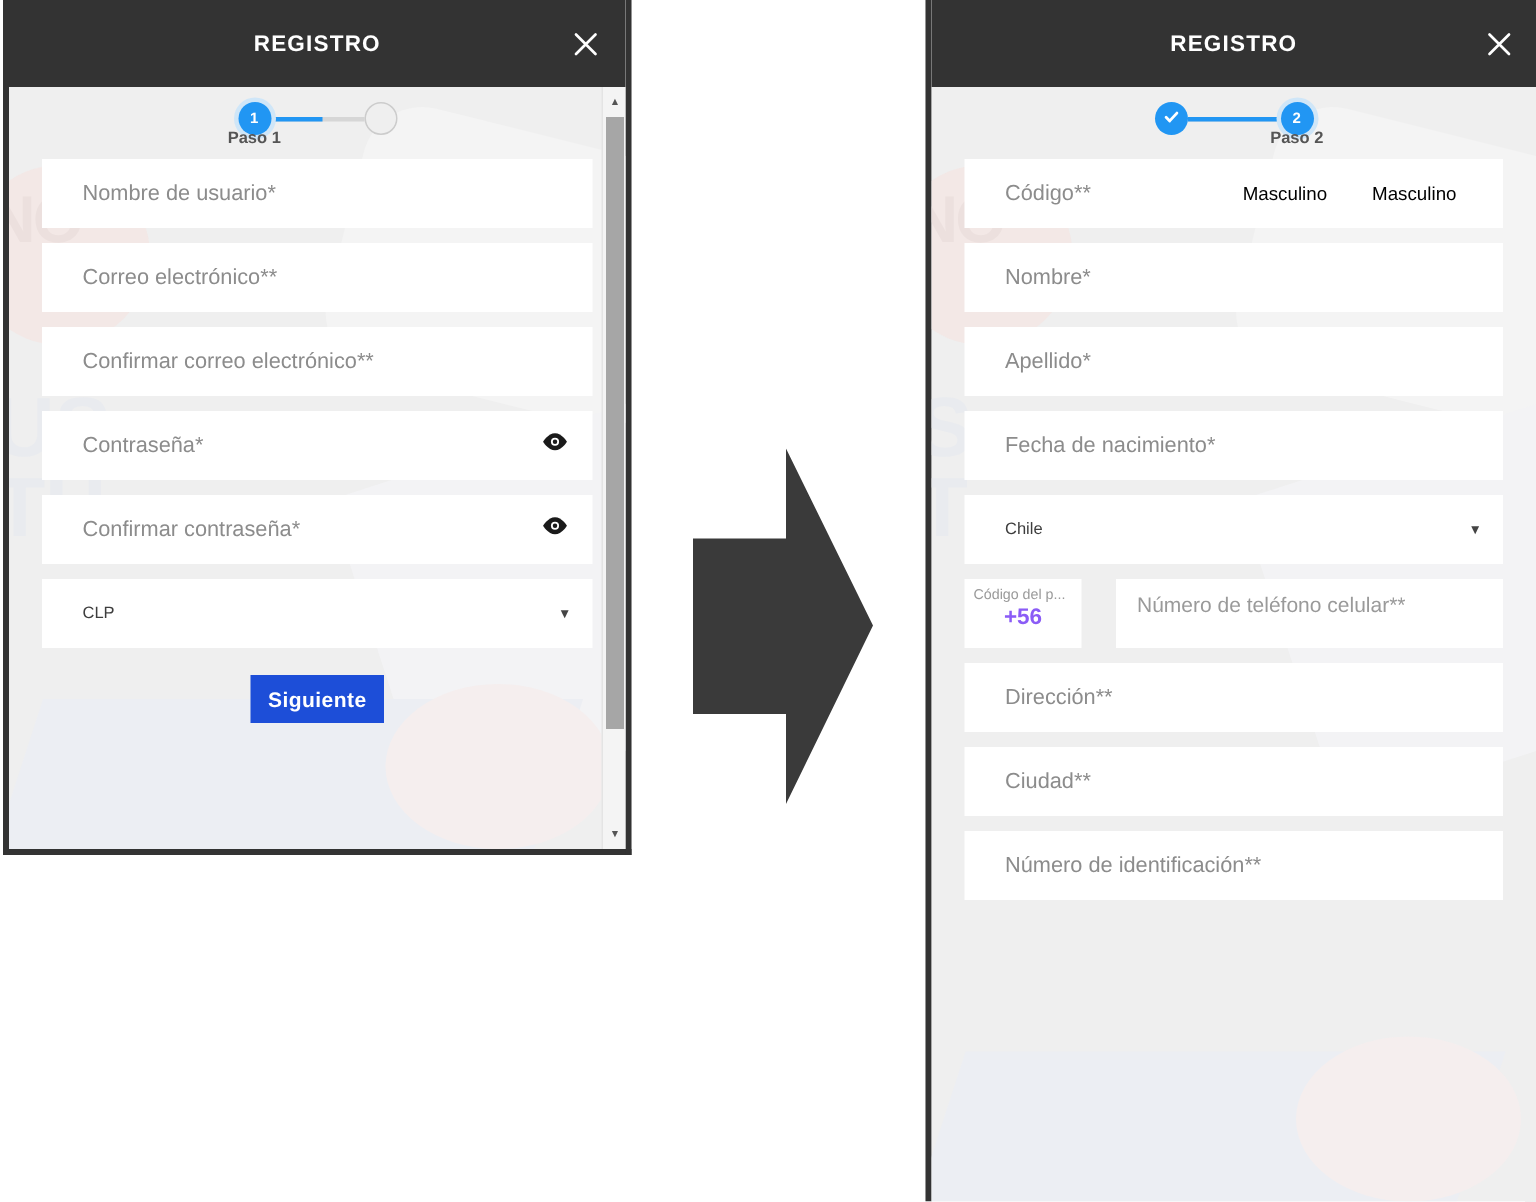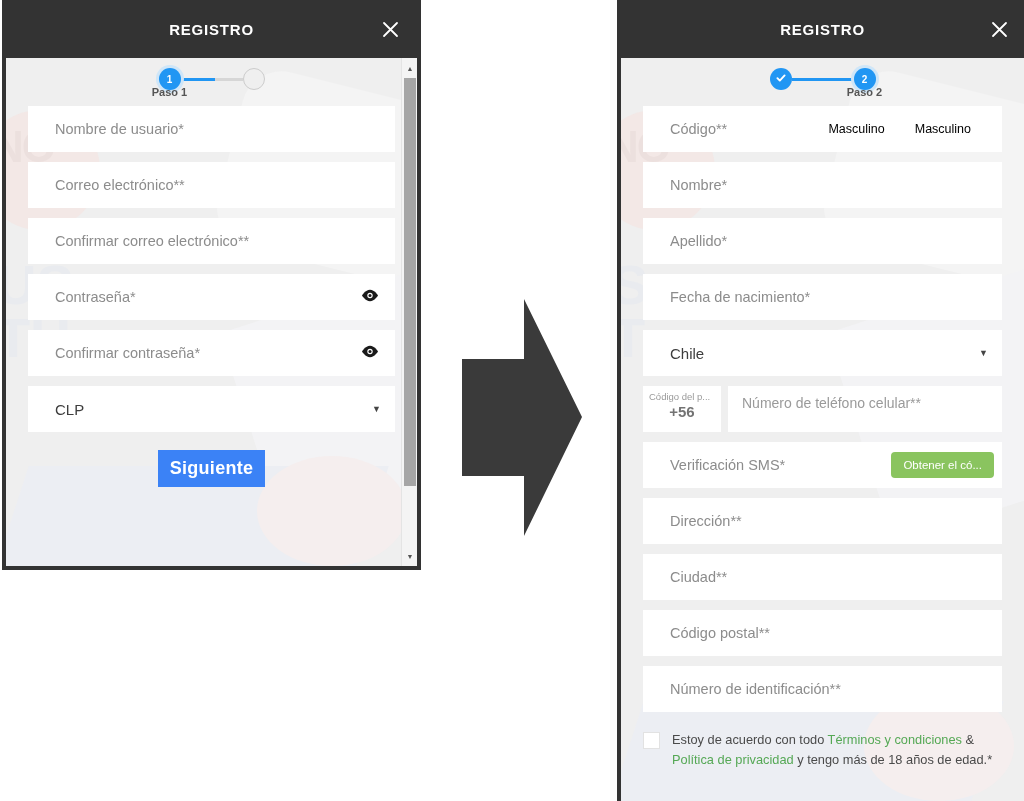--- a/index.html
+++ b/index.html
@@ -187,54 +187,54 @@
     color: #111;
   }
   .field .caret {
     position: absolute;
     right: 14px; top: 50%;
     transform: translateY(-50%);
     font-size: 9px;
     color: #444;
   }
   .field .val {
-    font-size: 15px;
+    font-size: 11px;
     color: #3d3d3d;
   }
   .gender-opts {
     margin-left: auto;
     display: flex;
     gap: 30px;
     padding-right: 4px;
   }
   .gender-opts span {
     font-size: 12.5px;
     color: #000000;
     cursor: pointer;
   }
   .next-btn-row {
     display: flex;
     justify-content: center;
     padding-top: 8px;
     padding-bottom: 18px;
   }
   .next-btn {
-    background: #3b82f6;
+    background: #1d4ed8;
     color: #ffffff;
     border: none;
     font-family: "Liberation Sans Narrow", "Liberation Sans", sans-serif;
-    font-size: 18px;
+    font-size: 14px;
     font-weight: bold;
     letter-spacing: 0.3px;
     padding: 8px 12px;
     cursor: pointer;
   }
 
   
-  .phone-row { display: flex; gap: 7px; margin-bottom: 10px; }
+  .phone-row { display: flex; gap: 23px; margin-bottom: 10px; }
   .cc-box {
     background: #ffffff;
     width: 78px;
     height: 46px;
     padding: 5px 6px 0 6px;
     display: flex;
     flex-direction: column;
     align-items: center;
     justify-content: flex-start;
     cursor: pointer;
@@ -242,21 +242,21 @@
   .cc-box .cc-lbl {
     font-size: 9.5px;
     color: #9a9a9a;
     white-space: nowrap;
     overflow: hidden;
     width: 100%;
     text-align: left;
   }
   .cc-box .cc-val {
     font-size: 15px;
-    color: #737373;
+    color: #8b5cf6;
     font-weight: 600;
     margin-top: 1px;
   }
   .phone-input {
     flex: 1;
     background: #fff;
     height: 46px;
     padding: 9px 14px 0 14px;
   }
   .phone-input .ph2 {
@@ -539,46 +539,33 @@
           <div class="phone-row">
             <div class="cc-box">
               <div class="cc-lbl">Código del p...</div>
               <div class="cc-val">+56</div>
             </div>
             <div class="phone-input">
               <div class="ph2">Número de teléfono celular**</div>
             </div>
           </div>
 
-          <div class="field sms-field">
-            <span class="ph">Verificación SMS*</span>
-            <button class="sms-btn">Obtener el có...</button>
-          </div>
 
           <div class="field">
             <span class="ph">Dirección**</span>
           </div>
 
           <div class="field">
             <span class="ph">Ciudad**</span>
           </div>
 
-          <div class="field">
-            <span class="ph">Código postal**</span>
-          </div>
 
           <div class="field">
             <span class="ph">Número de identificación**</span>
           </div>
         </div>
 
-        <div class="terms">
-          <div class="terms-cb"></div>
-          <div class="terms-text">
-            <span>Estoy de acuerdo con todo </span><a>Términos y condiciones</a><span> &amp; </span><a>Política de privacidad</a><span> y tengo más de 18 años de edad.*</span>
-          </div>
-        </div>
 
       </div>
     </div>
   </div>
 
 </div>
 
 </body></html>

